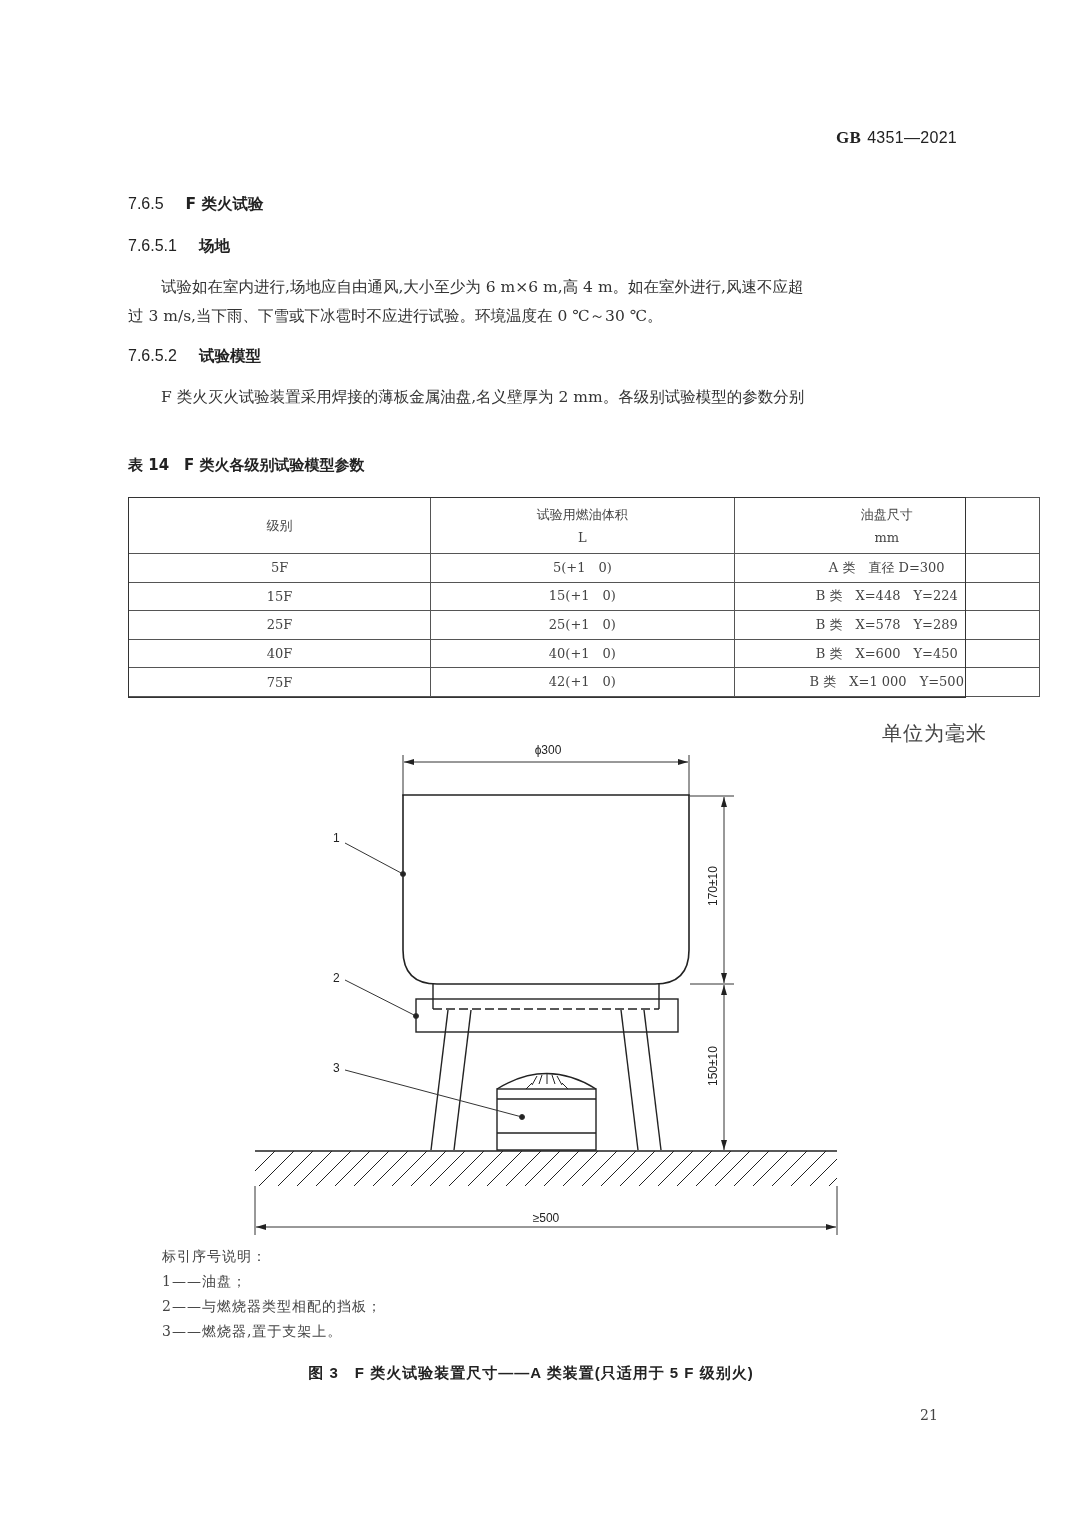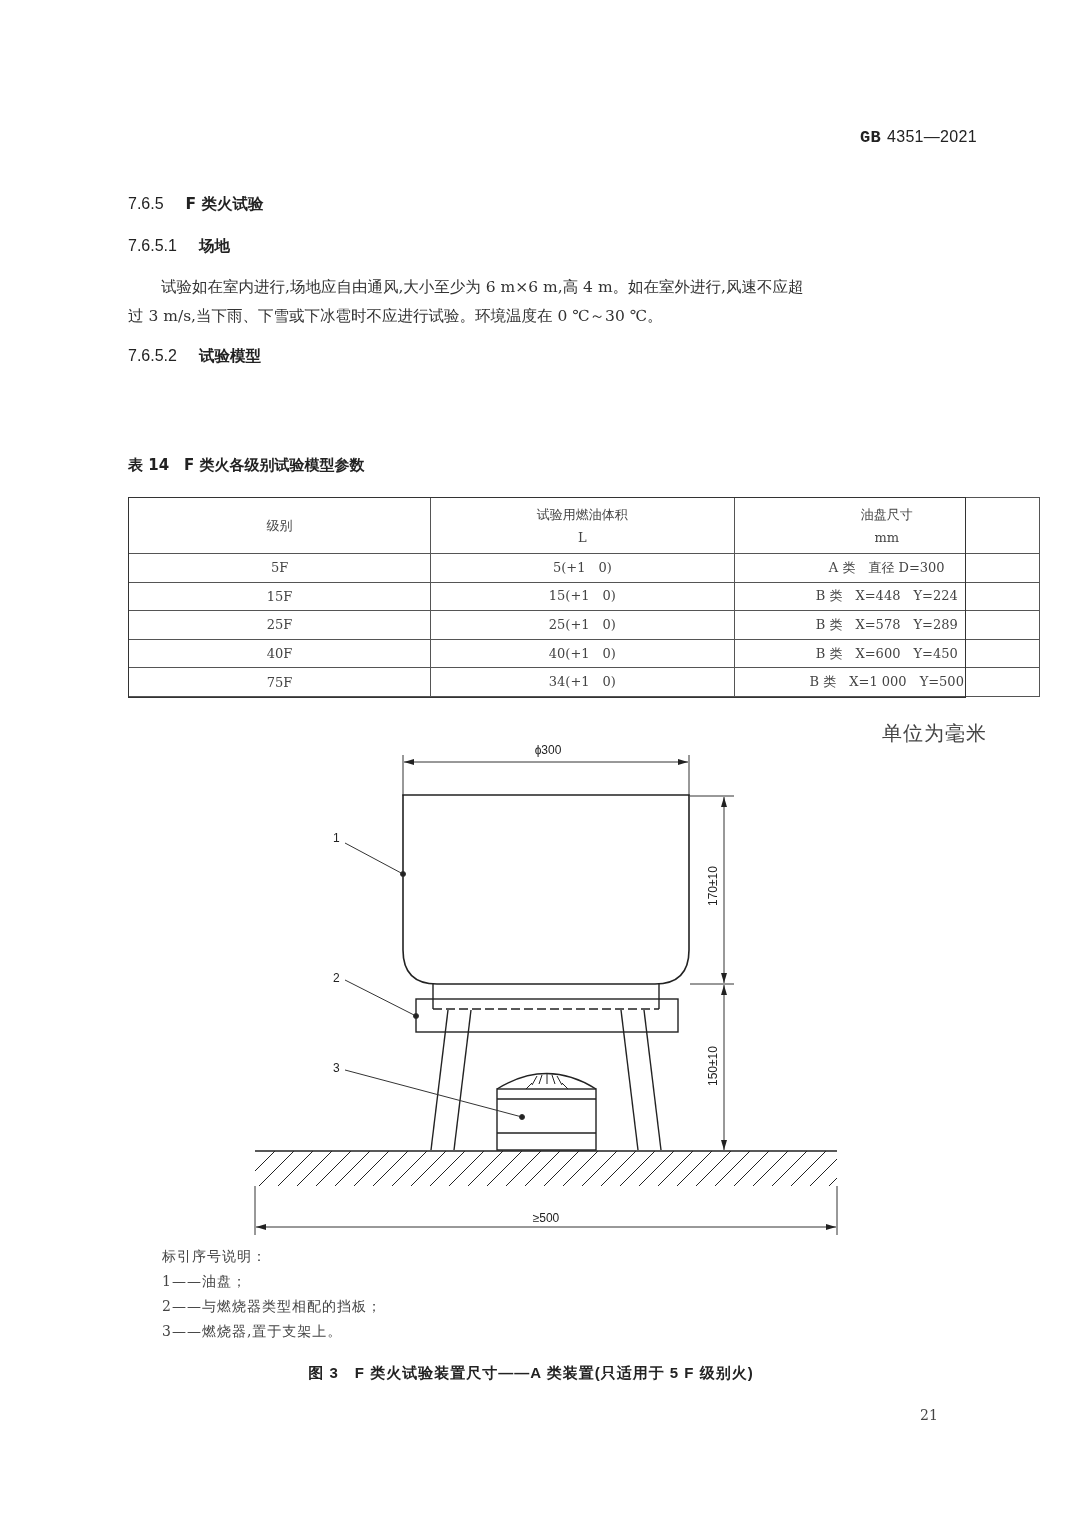--- a/index.html
+++ b/index.html
@@ -1,19 +1,19 @@
 <!DOCTYPE html>
 <html><head>
 <meta charset="utf-8">
 <style>
   html, body { margin: 0; padding: 0; background: #ffffff; }
   body { width: 1080px; height: 1528px; position: relative; overflow: hidden; color: #222; font-family: "DejaVu Serif", "Liberation Serif", serif; }
   .abs { position: absolute; }
   .std-no { left: 836px; top: 128px; font-family: "Liberation Sans", sans-serif; font-size: 16px; color: #222; letter-spacing: 0.3px; }
-  .std-no b { font-family: Liberation Mono, monospace; font-weight: bold; font-size: 17px; margin-right: 6px; margin-left: 24px; }
+  .std-no b { font-family: Liberation Serif, serif; font-weight: bold; font-size: 17px; margin-right: 6px; }
   .heading { font-family: "DejaVu Sans", sans-serif; font-weight: bold; font-size: 15.5px; color: #222; }
   .heading .num { font-family: "Liberation Sans", sans-serif; font-weight: normal; font-size: 16px; margin-right: 22px; }
   .para { font-size: 15.5px; line-height: 29px; left: 128px; width: 838px; color: #333; text-align: justify; }
   .para .indent { padding-left: 33px; }
   .table-title { left: 128px; width: 838px; text-align: left; top: 456px; font-family: "DejaVu Sans", sans-serif; font-weight: bold; font-size: 15px; }
   table.params { position: absolute; left: 128px; top: 497px; width: 912px; border-collapse: collapse; font-size: 13px; color: #444; }
   table.params td, table.params th { border: 1px solid #555; text-align: center; font-weight: normal; padding: 0; }
   table.params thead tr { height: 56px; }
   table.params tbody tr { height: 28.6px; }
   table.params th .sub { display: block; margin-top: 6px; }
@@ -40,20 +40,21 @@
 </div>
 <div class="abs para" style="top:273px;">
   <div class="indent">试验如在室内进行,场地应自由通风,大小至少为 6 m×6 m,高 4 m。如在室外进行,风速不应超</div>
   <div>过 3 m/s,当下雨、下雪或下冰雹时不应进行试验。环境温度在 0 ℃～30 ℃。</div>
 </div>
 
 <div class="abs heading" style="left:128px; top:346px;">
   <span class="num">7.6.5.2</span><span>试验模型</span>
 </div>
 <div class="abs para" style="top:383px;">
+  <div class="indent">F 类火灭火试验装置采用焊接的薄板金属油盘,名义壁厚为 2 mm。各级别试验模型的参数分别</div>
 </div>
 
 <div class="abs table-title">表 14　F 类火各级别试验模型参数</div>
 <table class="params">
   <colgroup>
       <col style="width:278px">
       <col style="width:279px">
       <col style="width:281px">
     </colgroup>
   <thead>
@@ -79,21 +80,21 @@
       <td>25(+1　0)</td>
       <td>B 类　X=578　Y=289</td>
     </tr>
     <tr>
       <td>40F</td>
       <td>40(+1　0)</td>
       <td>B 类　X=600　Y=450</td>
     </tr>
     <tr>
       <td>75F</td>
-      <td>34(+1　0)</td>
+      <td>42(+1　0)</td>
       <td>B 类　X=1 000　Y=500</td>
     </tr>
   </tbody>
 </table>
 <div class="border-outer"></div>
 
 <div class="abs unit-note">单位为毫米</div>
 
 <svg class="abs" style="left:0; top:0;" width="1080" height="1528">
   <defs>

